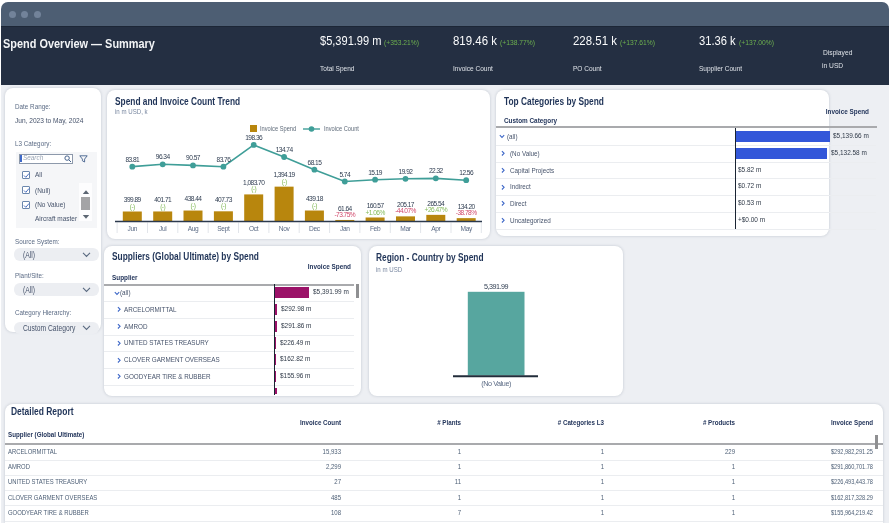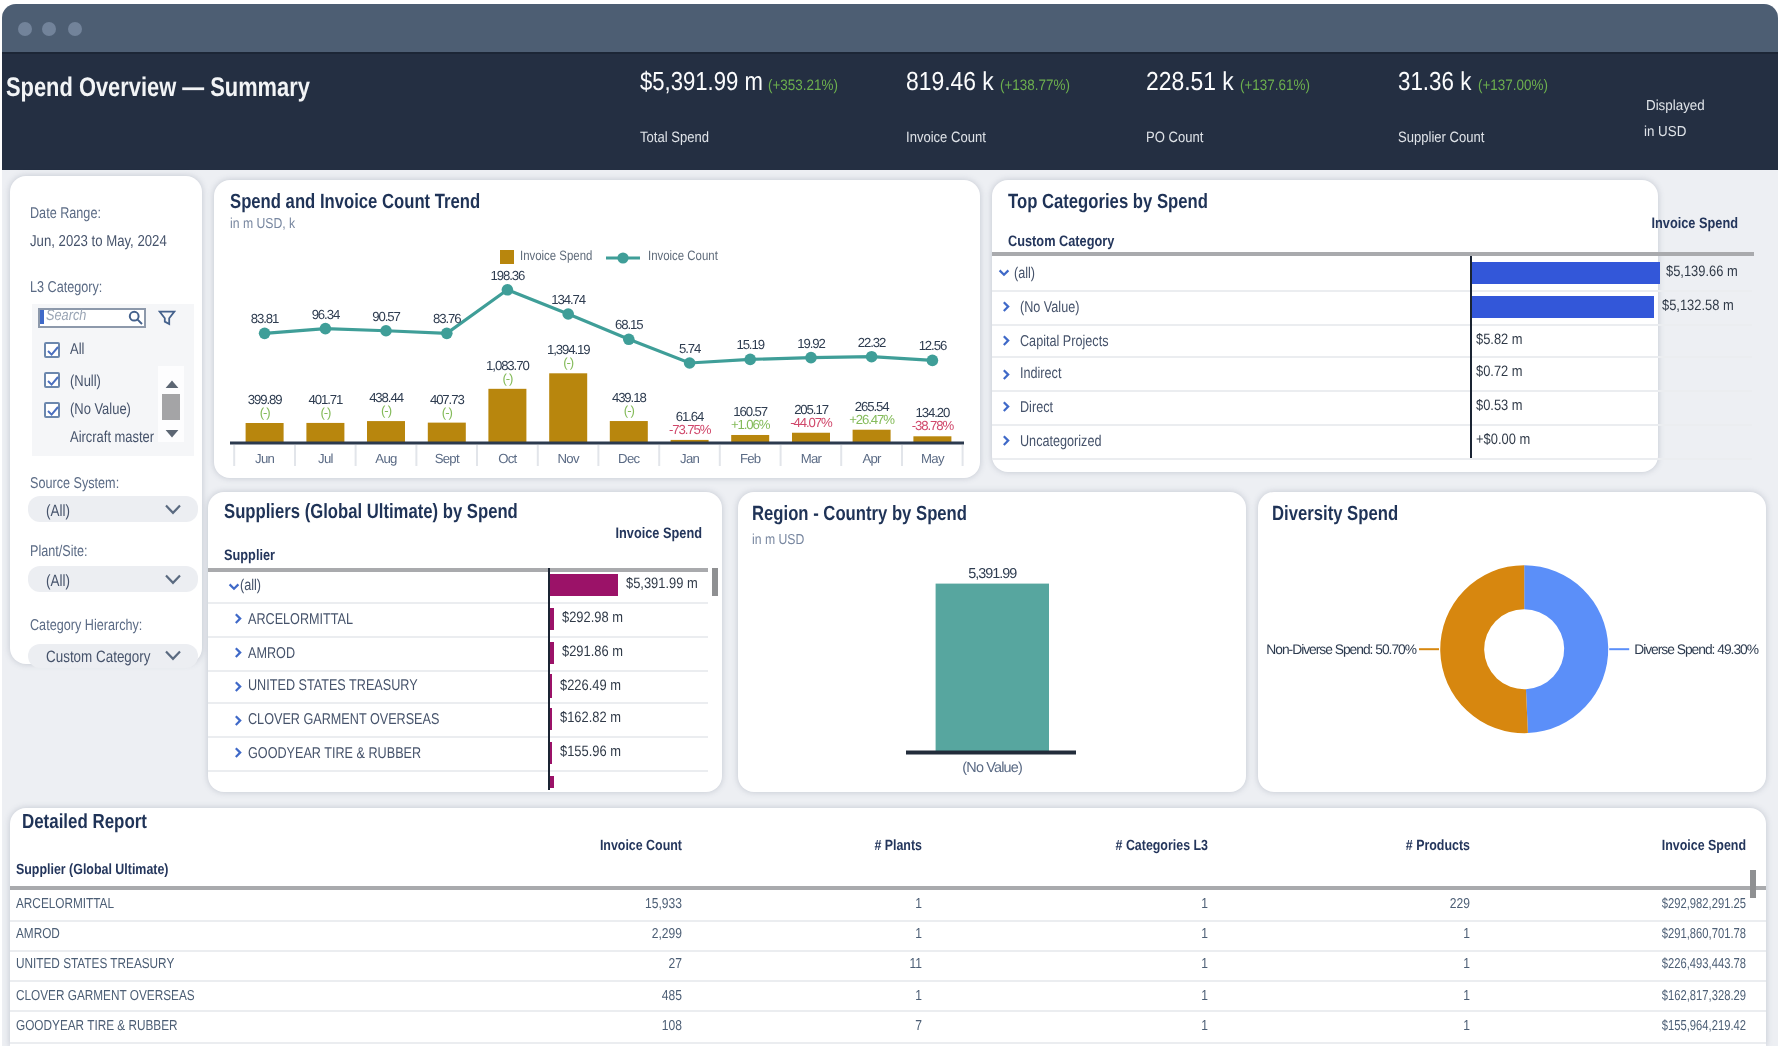--- a/index.html
+++ b/index.html
@@ -321,31 +321,20 @@
     <div style="position:absolute;left:7px;top:5.5px;transform-origin:0 50%;font-size:10.3px;font-weight:bold;color:#1f3357;white-space:nowrap;transform:scaleX(0.81);line-height:11.8px">Region - Country by Spend</div>
     <div style="position:absolute;left:7px;top:19.8px;transform-origin:0 50%;font-size:7.2px;color:#7887a0;white-space:nowrap;transform:scaleX(0.85);line-height:8.3px">in m USD</div>
     <svg width="253" height="150" viewBox="0 0 253 150" style="position:absolute;left:0;top:0;font-family:'Liberation Sans',sans-serif">
 <rect x="98.8" y="45.8" width="56.7" height="83.7" fill="#57a69f"></rect>
 <line x1="84" y1="130.2" x2="169" y2="130.2" stroke="#222c3a" stroke-width="2"></line>
 <text x="127.1" y="42.8" font-size="7.2" letter-spacing="-0.5" fill="#2e3c50" text-anchor="middle">5,391.99</text>
 <text x="127.1" y="139.8" font-size="7.2" letter-spacing="-0.4" fill="#5b6b85" text-anchor="middle">(No Value)</text>
 </svg>
   </div>
 
-  <div class="card" style="left:628.5px;top:246px;width:254.5px;height:150px">
-    <div style="position:absolute;left:7px;top:5.5px;transform-origin:0 50%;font-size:10.3px;font-weight:bold;color:#1f3357;white-space:nowrap;transform:scaleX(0.81);line-height:11.8px">Diversity Spend</div>
-    <svg width="255" height="150" viewBox="0 0 255 150" style="position:absolute;left:0;top:0;font-family:'Liberation Sans',sans-serif">
-<path d="M 133.1 36.599999999999994 A 42.0 42.0 0 0 1 134.95 120.56 L 133.98 98.58 A 20.0 20.0 0 0 0 133.1 58.599999999999994 Z" fill="#5b8ff9"></path>
-<path d="M 134.95 120.56 A 42.0 42.0 0 1 1 133.1 36.599999999999994 L 133.1 58.599999999999994 A 20.0 20.0 0 1 0 133.98 98.58 Z" fill="#d7870f"></path>
-<line x1="80.5" y1="78.6" x2="90.5" y2="78.6" stroke="#d7870f" stroke-width="1"></line>
-<line x1="175.6" y1="78.6" x2="185.6" y2="78.6" stroke="#5b8ff9" stroke-width="1"></line>
-<text x="79" y="81.0" font-size="6.9" letter-spacing="-0.5" fill="#2e3c50" text-anchor="end">Non-Diverse Spend: 50.70%</text>
-<text x="188.1" y="81.0" font-size="6.9" letter-spacing="-0.5" fill="#2e3c50">Diverse Spend: 49.30%</text>
-</svg>
-  </div>
 
   <div class="card" style="left:5px;top:404px;width:878px;height:119px;border-radius:8px 8px 0 0">
     <div style="position:absolute;left:6px;top:2.1px;transform-origin:0 50%;font-size:10.2px;font-weight:bold;color:#1f3357;white-space:nowrap;transform:scaleX(0.83);line-height:11.7px">Detailed Report</div>
     <div style="position:absolute;left:236px;top:14.7px;width:100px;text-align:right;transform-origin:100% 50%;font-size:7.4px;font-weight:bold;color:#24365c;white-space:nowrap;transform:scaleX(0.84);line-height:8.5px">Invoice Count</div>
     <div style="position:absolute;left:356px;top:14.7px;width:100px;text-align:right;transform-origin:100% 50%;font-size:7.4px;font-weight:bold;color:#24365c;white-space:nowrap;transform:scaleX(0.84);line-height:8.5px"># Plants</div>
     <div style="position:absolute;left:499px;top:14.7px;width:100px;text-align:right;transform-origin:100% 50%;font-size:7.4px;font-weight:bold;color:#24365c;white-space:nowrap;transform:scaleX(0.84);line-height:8.5px"># Categories L3</div>
     <div style="position:absolute;left:630px;top:14.7px;width:100px;text-align:right;transform-origin:100% 50%;font-size:7.4px;font-weight:bold;color:#24365c;white-space:nowrap;transform:scaleX(0.84);line-height:8.5px"># Products</div>
     <div style="position:absolute;left:768px;top:14.7px;width:100px;text-align:right;transform-origin:100% 50%;font-size:7.4px;font-weight:bold;color:#24365c;white-space:nowrap;transform:scaleX(0.84);line-height:8.5px">Invoice Spend</div>
     <div style="position:absolute;left:3px;top:26.7px;transform-origin:0 50%;font-size:7.4px;font-weight:bold;color:#24365c;white-space:nowrap;transform:scaleX(0.84);line-height:8.5px">Supplier (Global Ultimate)</div>
     <div style="position:absolute;left:0;top:38.8px;width:878px;height:1.8px;background:#a9aaad"></div>

